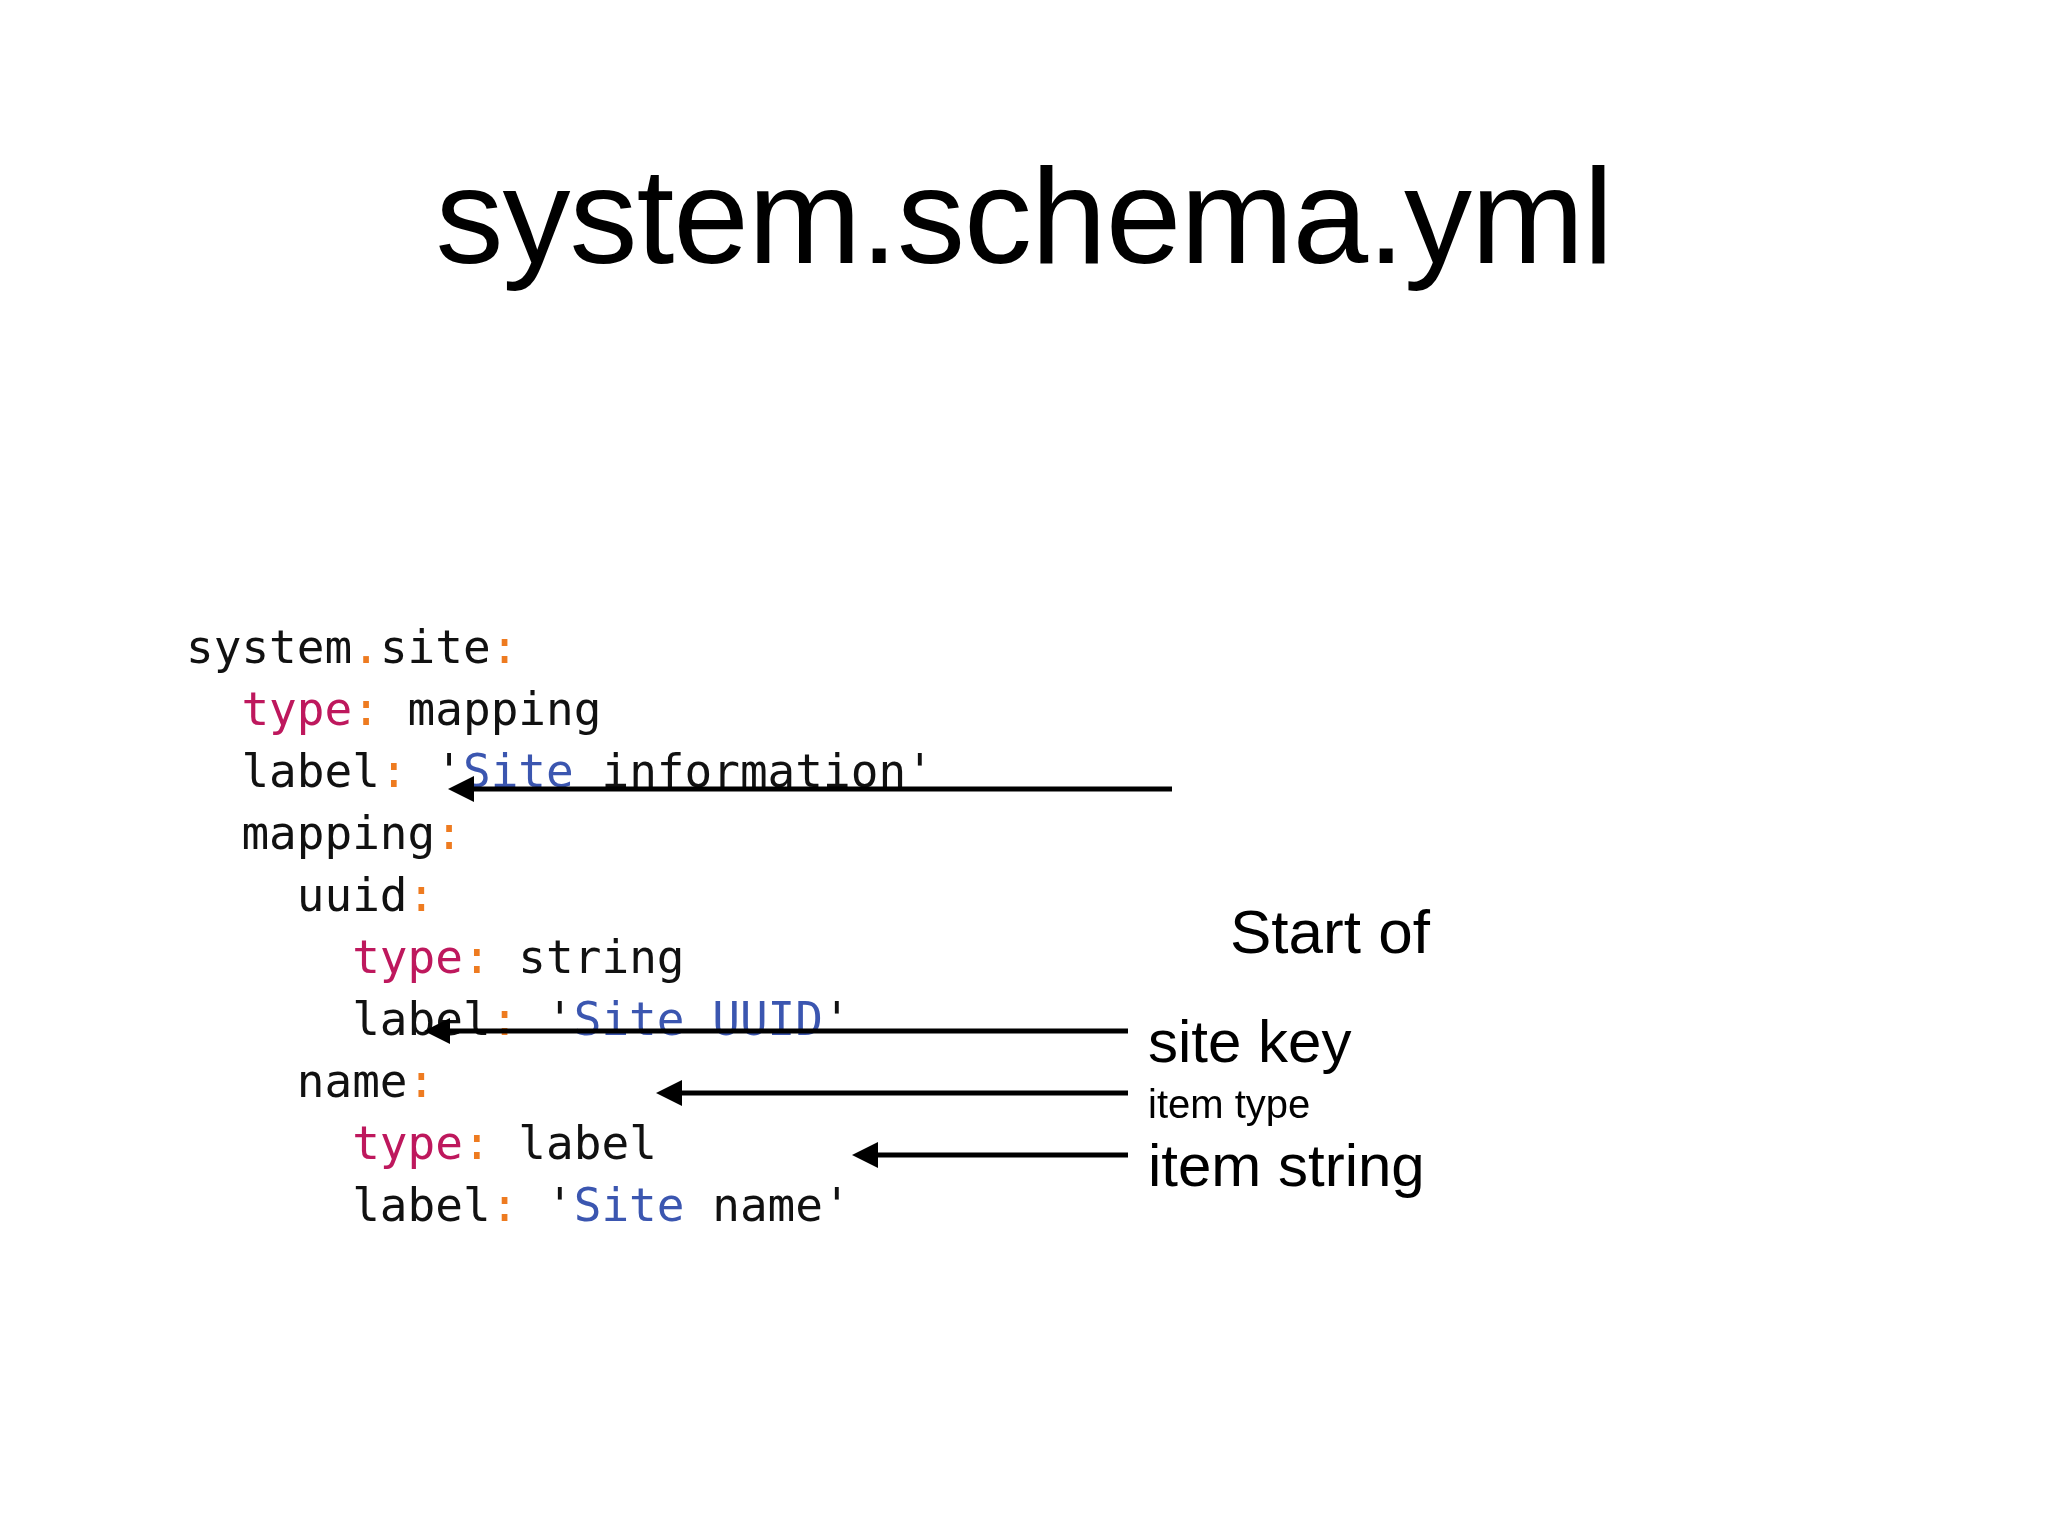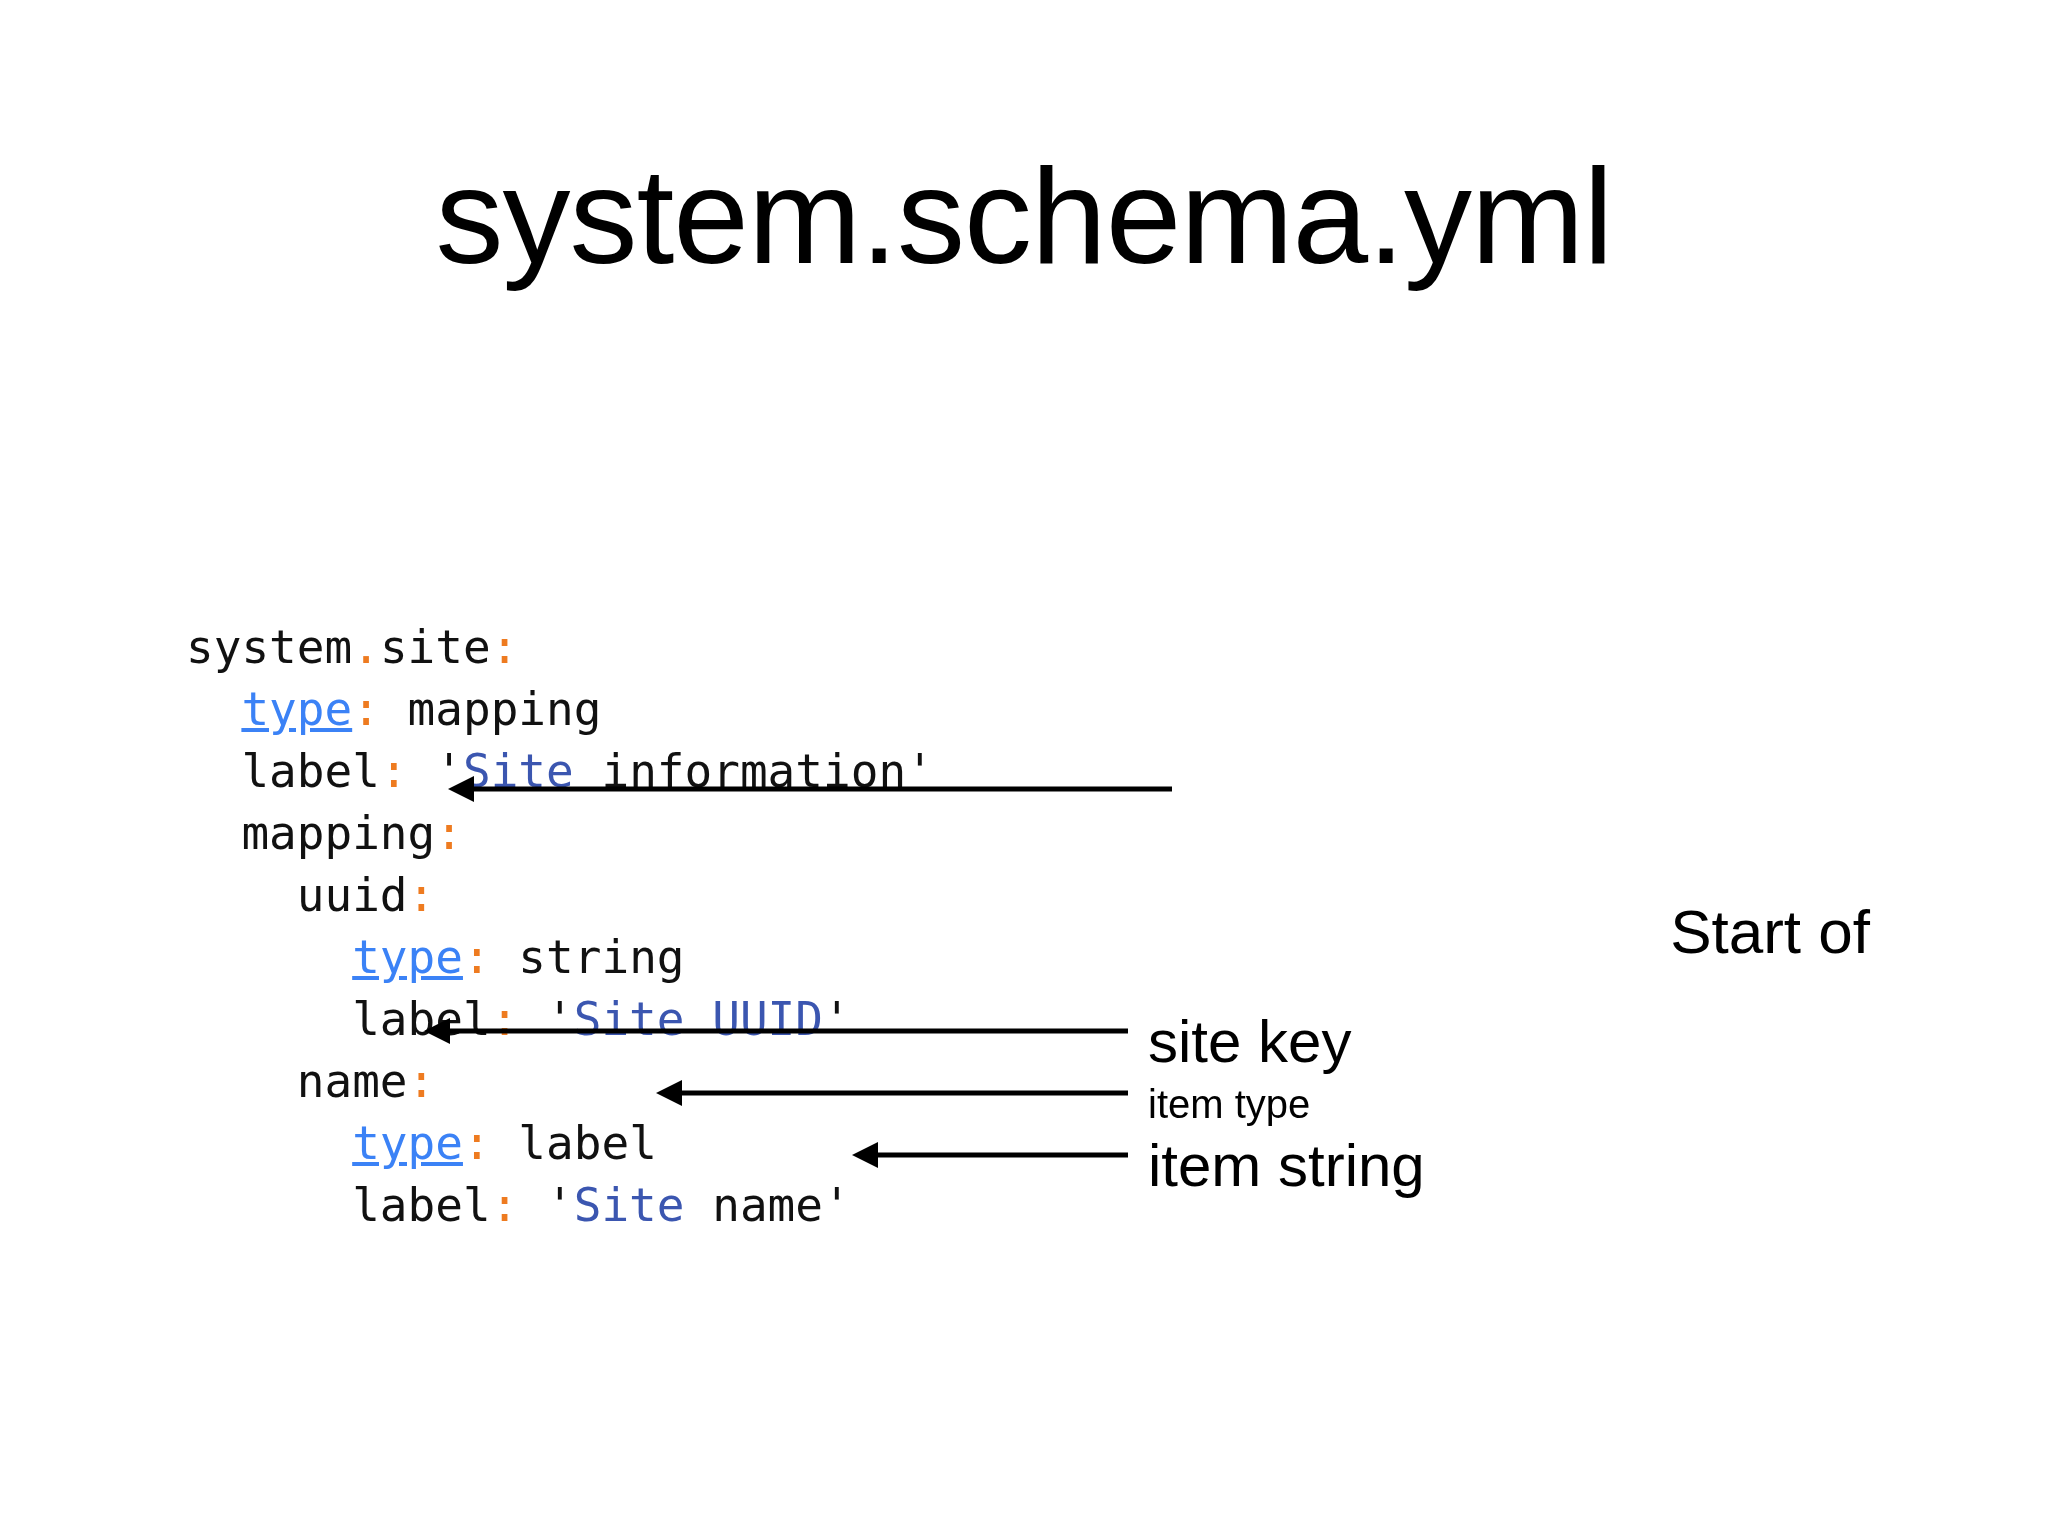--- a/index.html
+++ b/index.html
@@ -37,38 +37,38 @@
     position: absolute;
     left: 158px;
     top: 570px;
     font-family: "DejaVu Sans Mono", monospace;
     font-size: 46px;
     line-height: 62px;
     color: #111111;
     white-space: pre;
   }
   .code-line { height: 62px; white-space: pre; margin-left: 28px; }
-  .tok-prop  { color: #3b82f6; text-decoration: underline; }
+  .tok-prop  { color: #be185d; }
   .tok-punct { color: #ee7b20; }
   .tok-plain { color: #111111; }
   .tok-str-h { color: #3b56b0; }
 
   
   .anno {
     position: absolute;
     font-family: "Liberation Sans", sans-serif;
     font-weight: 300;
     color: #000000;
     white-space: pre;
   }
   #anno-mapping {
     left: 1230px;
     top: 722px;
     width: 640px;
-    text-align: right;
+    text-align: left;
     font-size: 62px;
     line-height: 84px;
   }
   #anno-item-key   { left: 1148px; top: 1012px; font-size: 60px; line-height: 60px; }
   #anno-item-type  { left: 1148px; top: 1074px; font-size: 40px; line-height: 60px; }
   #anno-item-label { left: 1148px; top: 1136px; font-size: 60px; line-height: 60px; }
 
   
   #arrow-layer {
     position: absolute;

